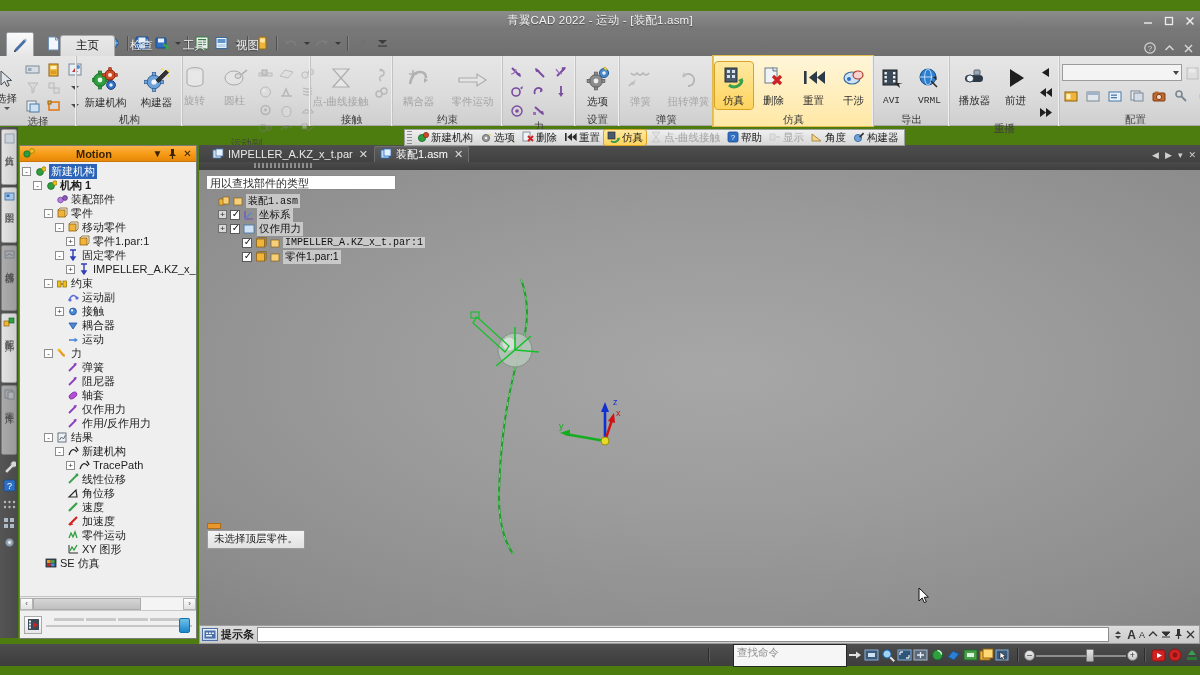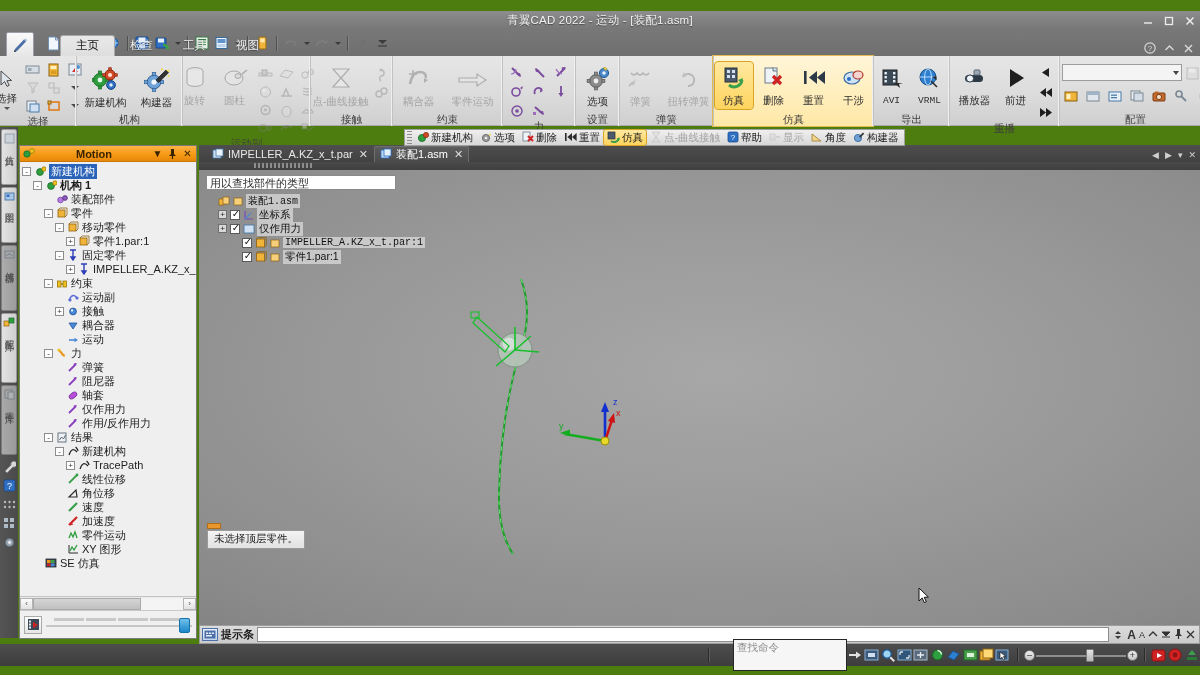--- a/index.html
+++ b/index.html
@@ -216,21 +216,21 @@
   .pb-spin i { border-left:3px solid transparent;border-right:3px solid transparent; }
 
   
   .statusbar {
     position: absolute; left: 0; top: 644px; width: 1200px; height: 22px;
     background: linear-gradient(180deg,#4d4d4d,#3d3d3d);
     display: flex; align-items: center;
   }
   .sb-sep { width:1px; height:14px; background:#2c2c2c; box-shadow:1px 0 0 #5c5c5c; margin:0 6px; }
   .sb-find {
-    width: 118px; height: 32px; background: #f6f6f6; border: 1px solid #262626;
+    width: 118px; height: 23px; background: #f6f6f6; border: 1px solid #262626;
     font-size: 10.5px; color: #8d8d8d; padding: 0 3px; line-height: 14px; margin-left: 18px;
   }
   .sb-ic { width: 17px; height: 17px; display:flex;align-items:center;justify-content:center; cursor:pointer; }
   .zoomslider { width: 118px; height: 17px; position: relative; display:flex; align-items:center; }
   .zs-line { position:absolute; left:12px; right:12px; top:8px; height:2px; background:#8e8e8e; }
   .zs-knob { position:absolute; left:62px; top:2px; width:8px; height:13px; background:linear-gradient(180deg,#e6e6e6,#b6b6b6); border:1px solid #7a7a7a; border-radius:1px; }
   .zs-end { width:11px; height:11px; border-radius:50%; background:linear-gradient(180deg,#efefef,#c4c4c4); border:1px solid #777; color:#333; font-size:9px; line-height:9px; text-align:center; }
 
   .text-cursor { position:absolute; left:1057px; top:628px; width:1px; height:13px; background:#fff; }
 </style>

